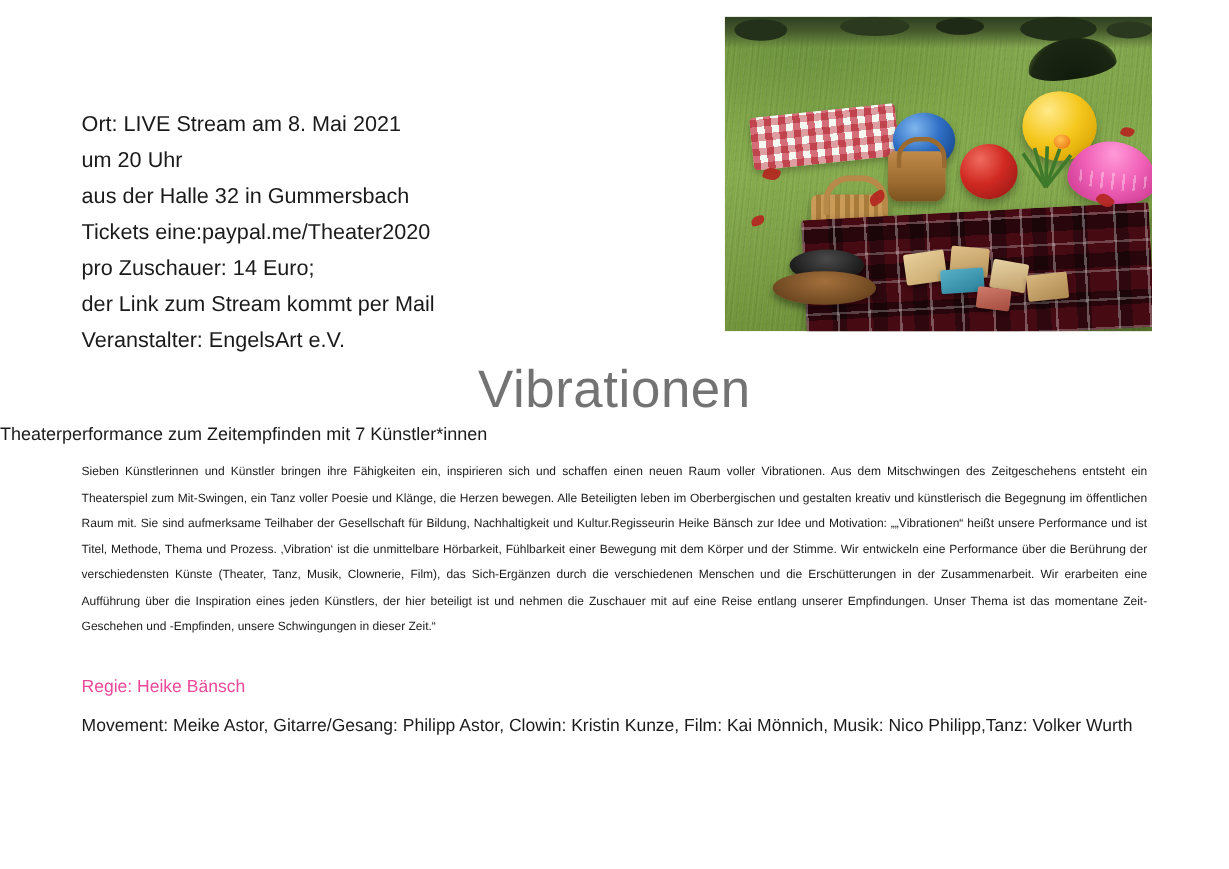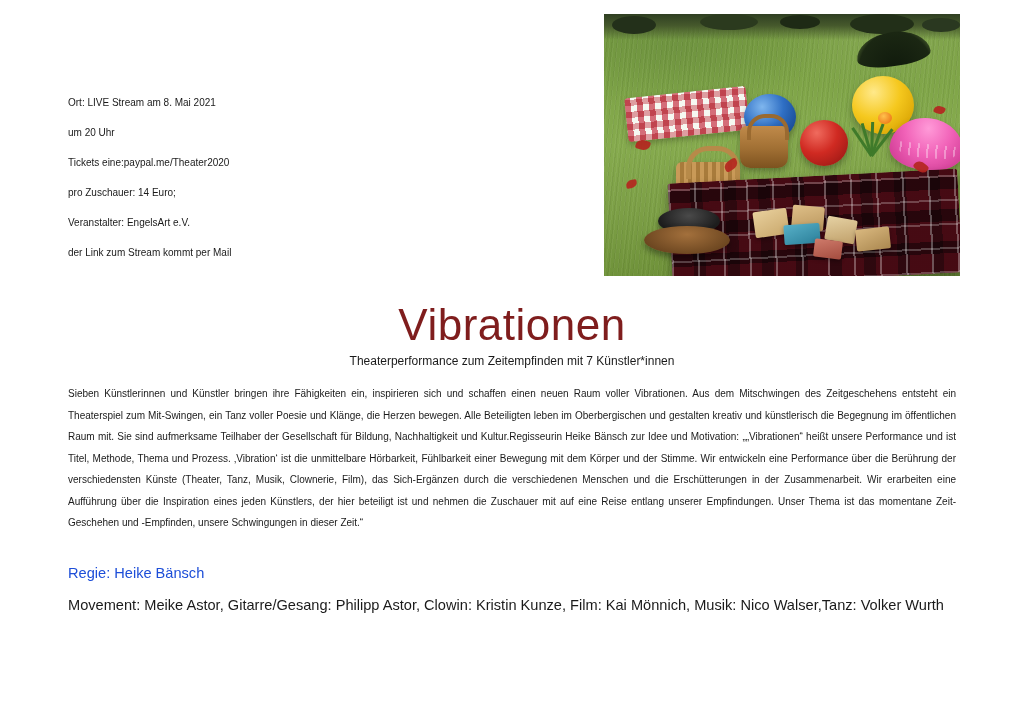--- a/index.html
+++ b/index.html
@@ -17,21 +17,21 @@
   }
 
   
   .details {
     position: absolute;
     left: 68px;
     top: 88px;
     width: 500px;
   }
   .details .line {
-    font-size: 10px;
+    font-size: 18px;
     line-height: 30px;
     color: #1a1a1a;
     white-space: nowrap;
   }
 
   
   .photo-wrap {
     position: absolute;
     left: 604px;
     top: 14px;
@@ -215,68 +215,69 @@
 
   
   .title {
     position: absolute;
     left: 0; right: 0;
     top: 300px;
     text-align: center;
     font-size: 44px;
     font-weight: 400;
     letter-spacing: 0.5px;
-    color: #7f1d1d;
+    color: #737373;
   }
   .subtitle {
     position: absolute;
     left: 0; right: 0;
     top: 354px;
-    text-align: center;
-    font-size: 12px;
+    text-align: left;
+    font-size: 15px;
     color: #1a1a1a;
   }
 
   
   .body-text {
     position: absolute;
     left: 68px;
     top: 383px;
     width: 888px;
     font-size: 10px;
     line-height: 21.5px;
     text-align: justify;
     color: #1a1a1a;
   }
   .credit-regie {
     position: absolute;
     left: 68px;
     top: 565px;
     font-size: 14.6px;
-    color: #1d4ed8;
+    color: #ec4899;
   }
   .credit-cast {
     position: absolute;
     left: 68px;
     top: 597px;
     width: 900px;
     font-size: 14.6px;
     color: #1a1a1a;
   }
 </style>
 </head>
 <body>
 
 <div class="details">
   <div class="line">Ort: LIVE Stream am 8. Mai 2021</div>
   <div class="line">um 20 Uhr</div>
+  <div class="line">aus der Halle 32 in Gummersbach</div>
   <div class="line">Tickets eine:paypal.me/Theater2020</div>
   <div class="line">pro Zuschauer: 14 Euro;</div>
+  <div class="line">der Link zum Stream kommt per Mail</div>
   <div class="line">Veranstalter: EngelsArt e.V.</div>
-  <div class="line">der Link zum Stream kommt per Mail</div>
 </div>
 
 <div class="photo-wrap">
   <div class="photo">
     <div class="grass-tex"></div>
     <div class="treeline"></div>
     <div class="blob dk1"></div>
     <div class="blob dk2"></div>
     <div class="blob dk3"></div>
     <div class="blob dk4"></div>
@@ -320,13 +321,13 @@
     <div class="leaf l5"></div>
   </div>
 </div>
 
 <div class="title">Vibrationen</div>
 <div class="subtitle">Theaterperformance zum Zeitempfinden mit 7 Künstler*innen</div>
 
 <div class="body-text">Sieben Künstlerinnen und Künstler bringen ihre Fähigkeiten ein, inspirieren sich und schaffen einen neuen Raum voller Vibrationen. Aus dem Mitschwingen des Zeitgeschehens entsteht ein Theaterspiel zum Mit-Swingen, ein Tanz voller Poesie und Klänge, die Herzen bewegen. Alle Beteiligten leben im Oberbergischen und gestalten kreativ und künstlerisch die Begegnung im öffentlichen Raum mit. Sie sind aufmerksame Teilhaber der Gesellschaft für Bildung, Nachhaltigkeit und Kultur.Regisseurin Heike Bänsch zur Idee und Motivation: „„Vibrationen“ heißt unsere Performance und ist Titel, Methode, Thema und Prozess. ‚Vibration‘ ist die unmittelbare Hörbarkeit, Fühlbarkeit einer Bewegung mit dem Körper und der Stimme. Wir entwickeln eine Performance über die Berührung der verschiedensten Künste (Theater, Tanz, Musik, Clownerie, Film), das Sich-Ergänzen durch die verschiedenen Menschen und die Erschütterungen in der Zusammenarbeit. Wir erarbeiten eine Aufführung über die Inspiration eines jeden Künstlers, der hier beteiligt ist und nehmen die Zuschauer mit auf eine Reise entlang unserer Empfindungen. Unser Thema ist das momentane Zeit-Geschehen und -Empfinden, unsere Schwingungen in dieser Zeit.“</div>
 
 <div class="credit-regie">Regie: Heike Bänsch</div>
-<div class="credit-cast">Movement: Meike Astor, Gitarre/Gesang: Philipp Astor, Clowin: Kristin Kunze, Film: Kai Mönnich, Musik: Nico Walser,Tanz: Volker Wurth</div>
+<div class="credit-cast">Movement: Meike Astor, Gitarre/Gesang: Philipp Astor, Clowin: Kristin Kunze, Film: Kai Mönnich, Musik: Nico Philipp,Tanz: Volker Wurth</div>
 
 </body></html>

